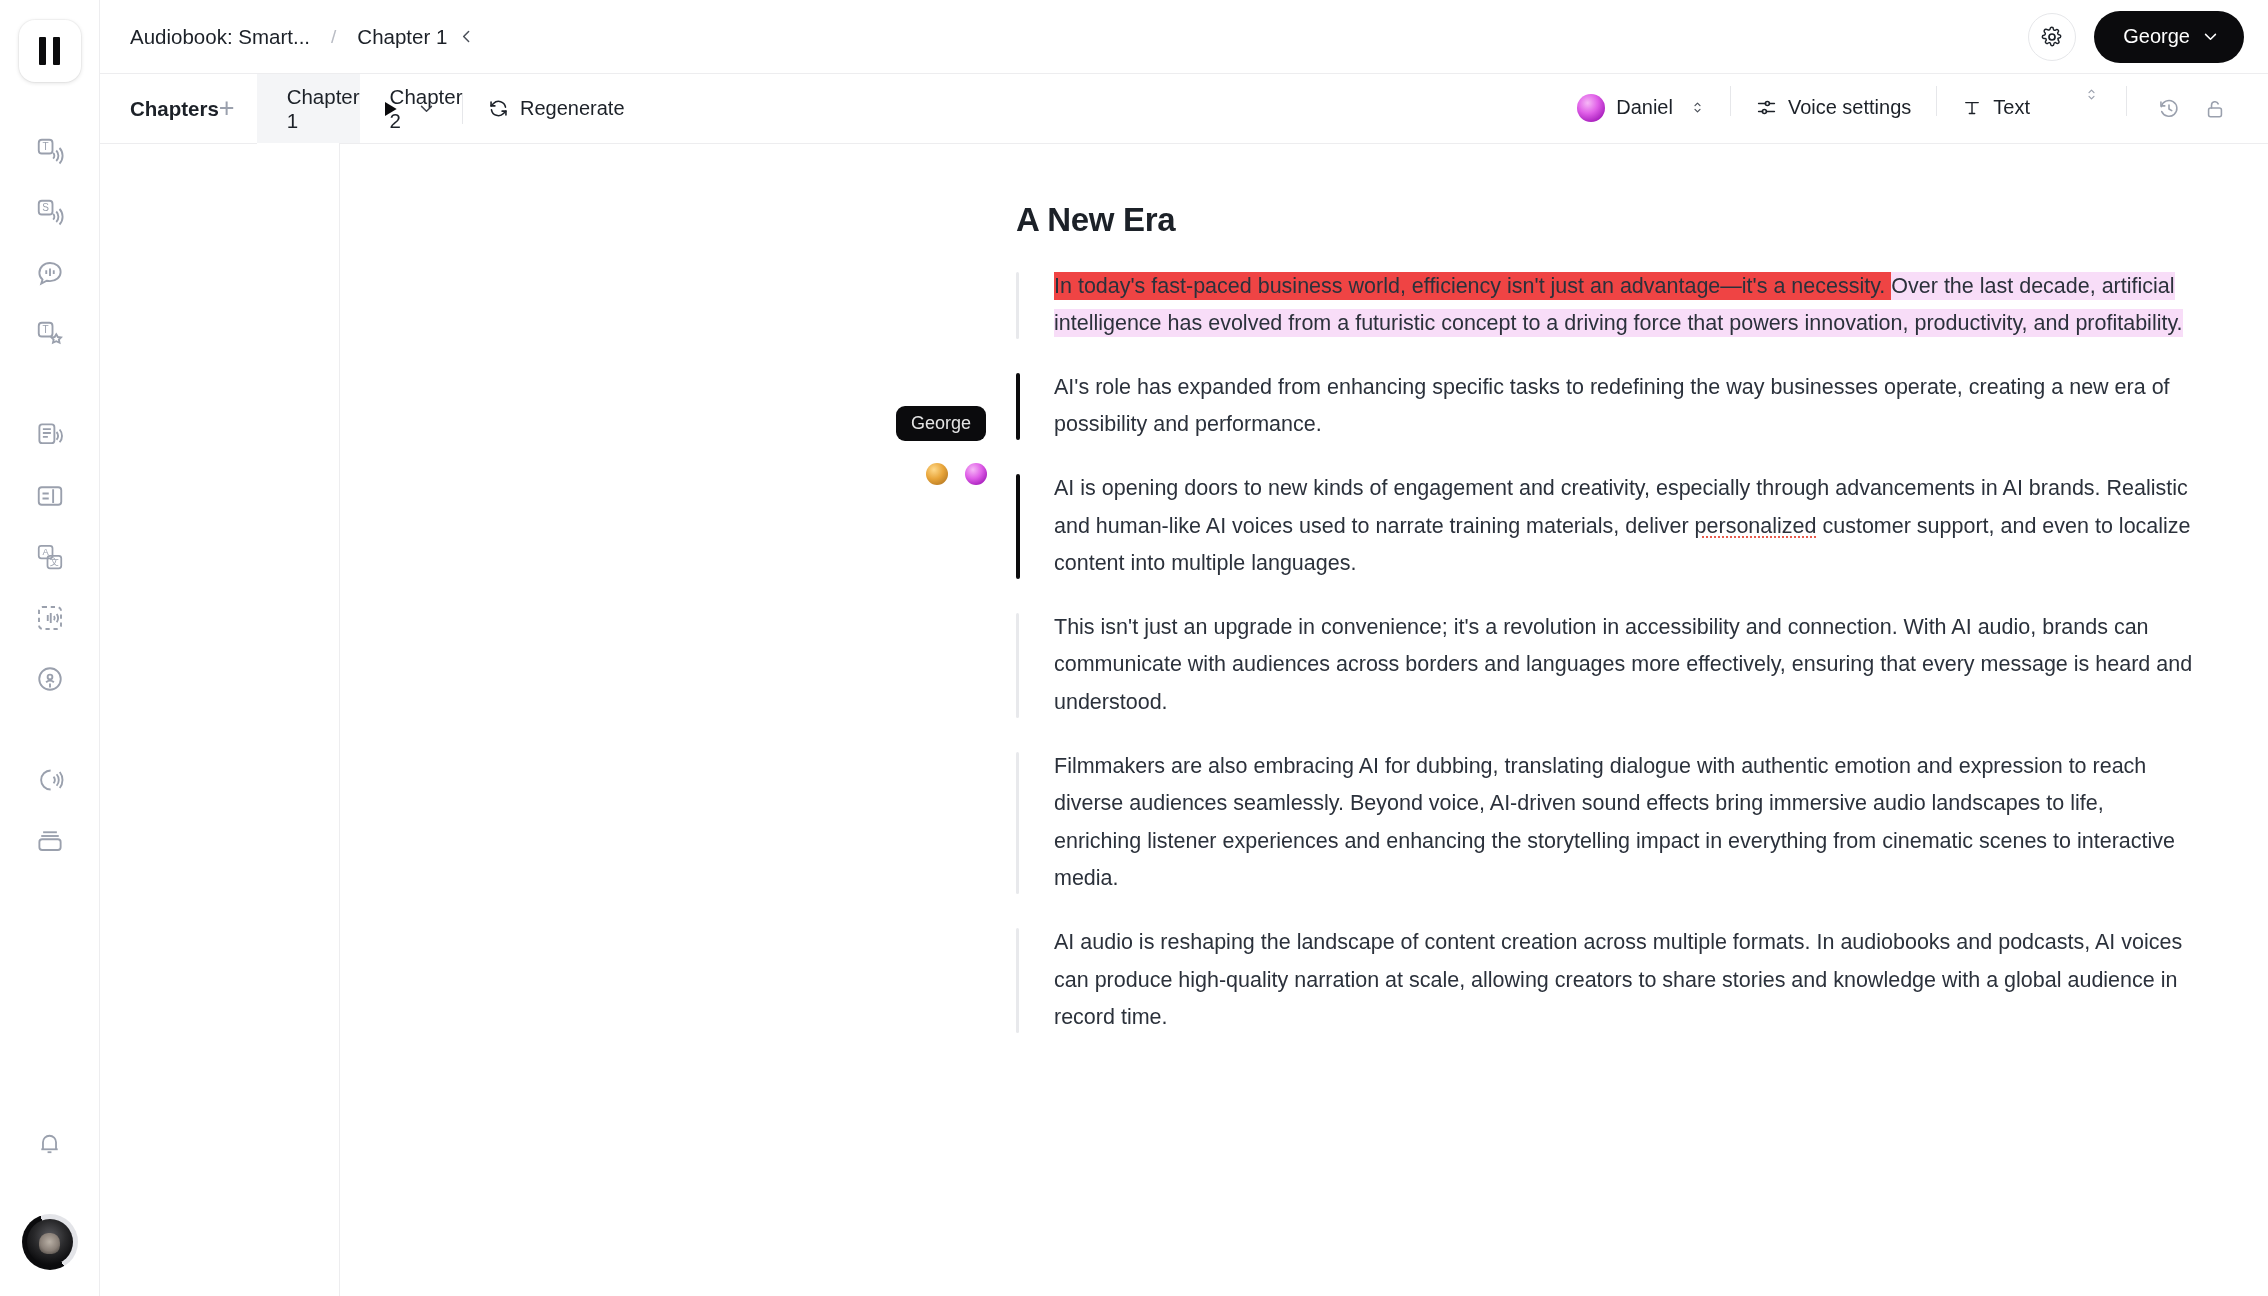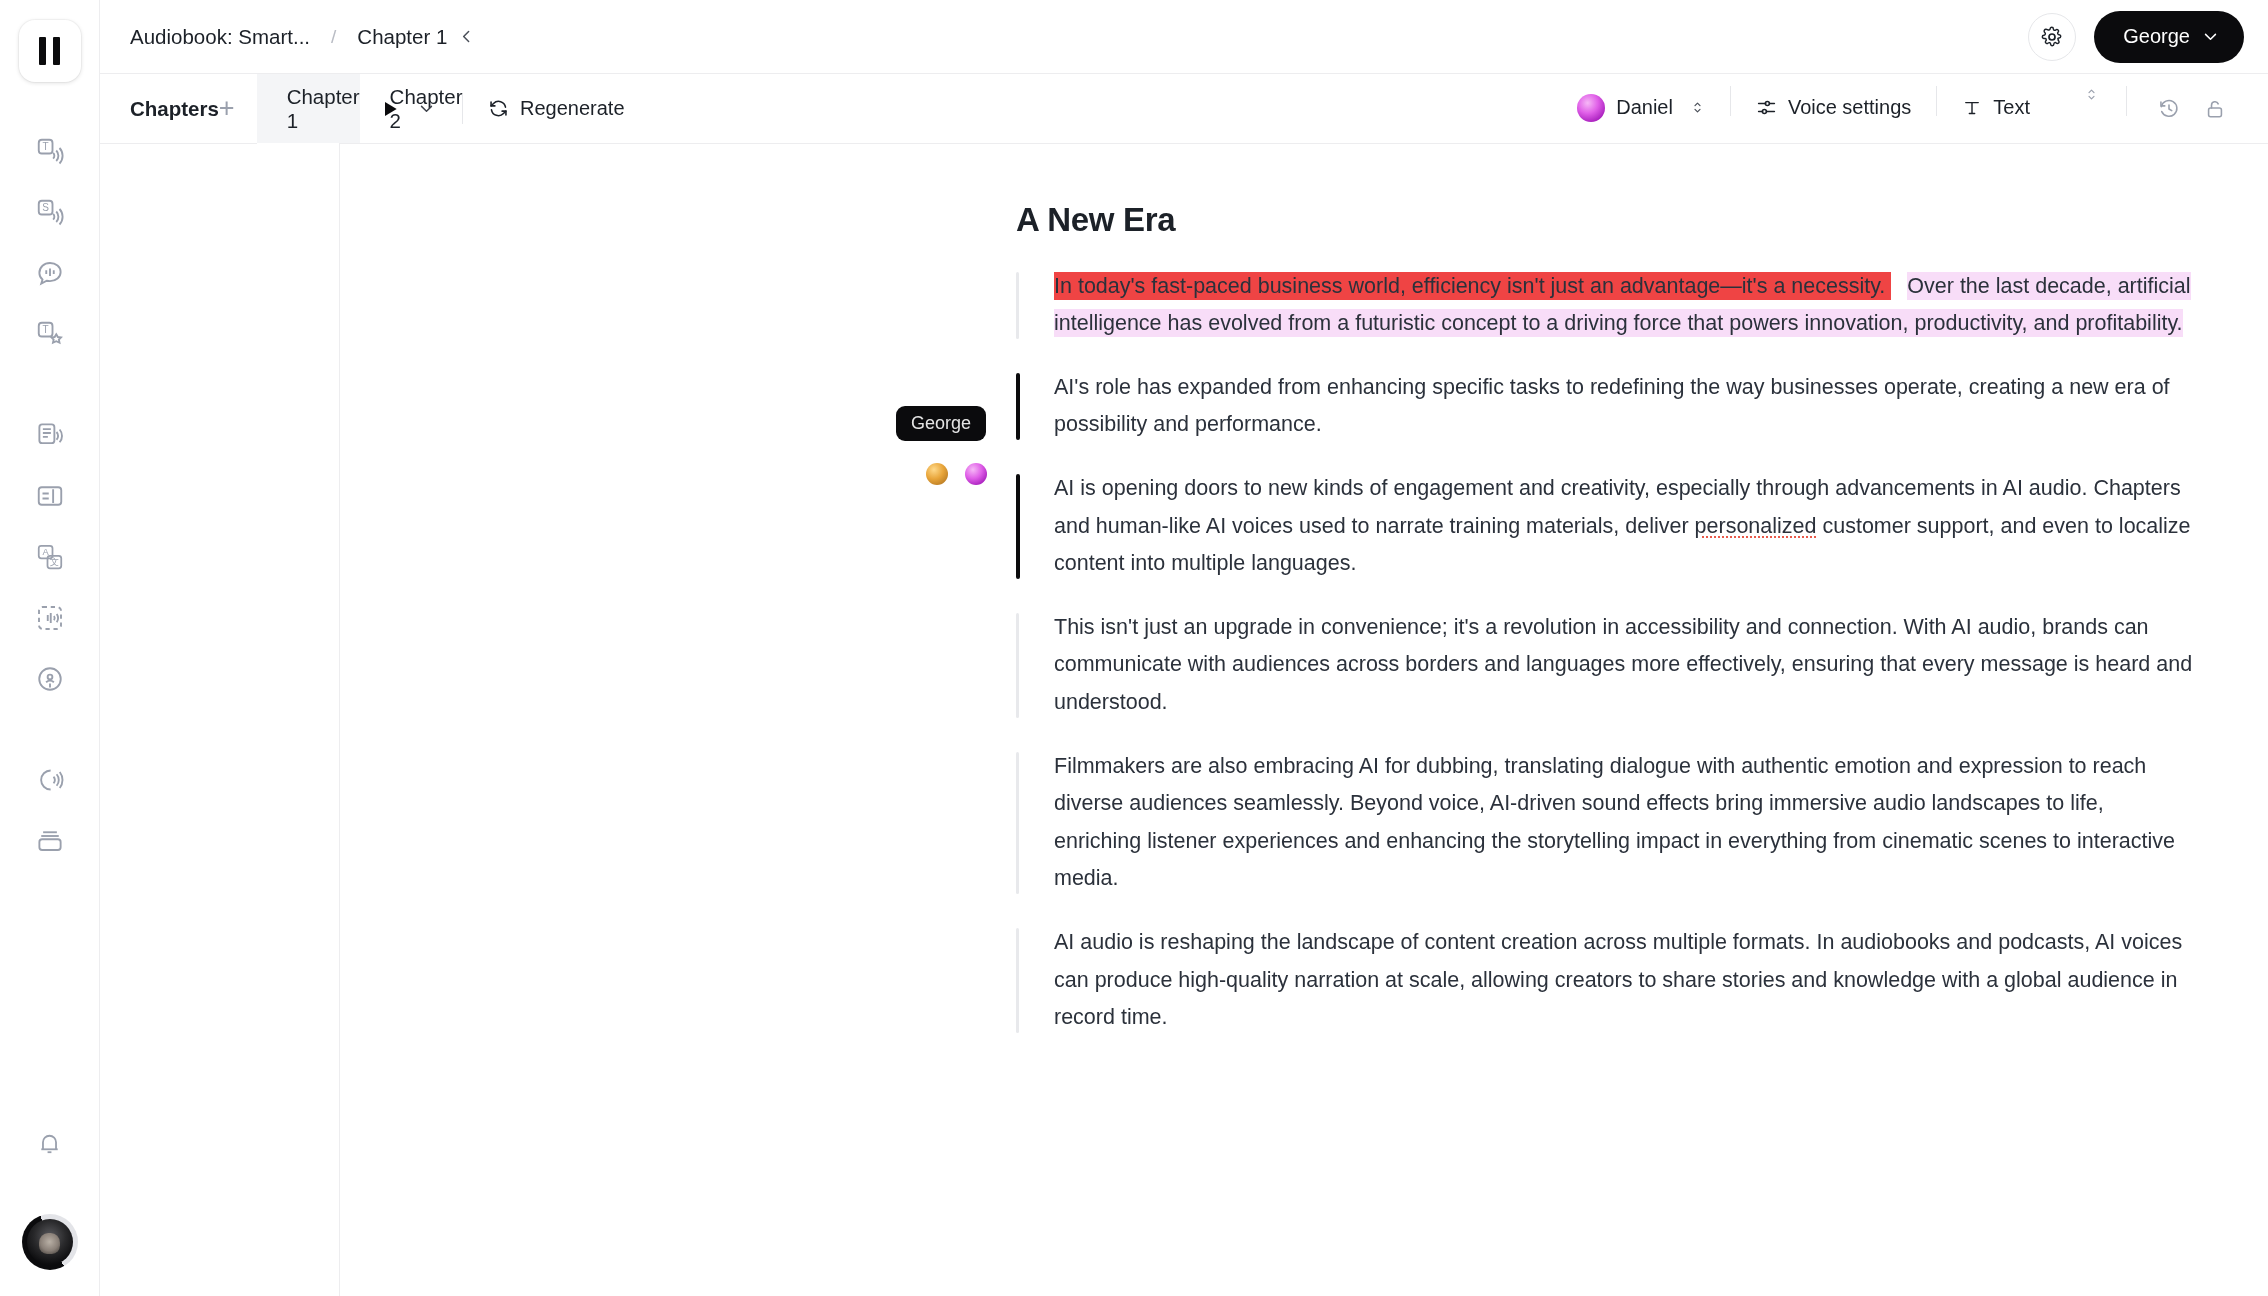--- a/index.html
+++ b/index.html
@@ -131,21 +131,21 @@
     position: relative; padding-left: 38px; margin-bottom: 26px;
     font-size: 21.5px; line-height: 37.6px; color: #2b313b;
   }
   .para::before {
     content: ""; position: absolute; left: 0; top: 4px; bottom: 4px;
     width: 3px; background: #e8e9ec; border-radius: 2px;
   }
   .para.active::before { background: #0b0b0d; width: 4px; }
 
   mark.hl-yellow { background: #ef4444; color: #2b313b; padding: 2px 0; }
-  mark.hl-pink { background: #f8ddf8; color: #2b313b; padding: 2px 0; margin-left: 16px; }
+  mark.hl-pink { background: #f8ddf8; color: #2b313b; padding: 2px 0; }
   .spell { text-decoration: underline; text-decoration-style: dotted;
            text-decoration-color: #e8594a; text-decoration-thickness: 2px;
            text-underline-offset: 4px; }
 
   
   .gutter { position: absolute; left: 556px; top: 56px; width: 120px; }
   .tooltip {
     position: absolute; left: 0; top: 206px;
     background: #0b0b0d; color: #e5e5e5; font-size: 18px;
     padding: 7px 15px; border-radius: 9px; white-space: nowrap;
@@ -405,21 +405,21 @@
 
               <p class="para">
                 <mark class="hl-yellow">In today's fast-paced business world, efficiency isn't just an advantage—it's a necessity. </mark><mark class="hl-pink">Over the last decade, artificial intelligence has evolved from a futuristic concept to a driving force that powers innovation, productivity, and profitability.</mark>
               </p>
 
               <p class="para active">
                 <span>AI's role has expanded from enhancing specific tasks to redefining the way businesses operate, creating a new era of possibility and performance.</span>
               </p>
 
               <p class="para active">
-                <span>AI is opening doors to new kinds of engagement and creativity, especially through advancements in AI audio. Chapters and human-like AI voices used to narrate training materials, deliver </span><span class="spell">personalized</span><span> customer support, and even to localize content into multiple languages.</span>
+                <span>AI is opening doors to new kinds of engagement and creativity, especially through advancements in AI brands. Realistic and human-like AI voices used to narrate training materials, deliver </span><span class="spell">personalized</span><span> customer support, and even to localize content into multiple languages.</span>
               </p>
 
               <p class="para">
                 <span>This isn't just an upgrade in convenience; it's a revolution in accessibility and connection. With AI audio, brands can communicate with audiences across borders and languages more effectively, ensuring that every message is heard and understood.</span>
               </p>
 
               <p class="para">
                 <span>Filmmakers are also embracing AI for dubbing, translating dialogue with authentic emotion and expression to reach diverse audiences seamlessly. Beyond voice, AI-driven sound effects bring immersive audio landscapes to life, enriching listener experiences and enhancing the storytelling impact in everything from cinematic scenes to interactive media.</span>
               </p>
 

